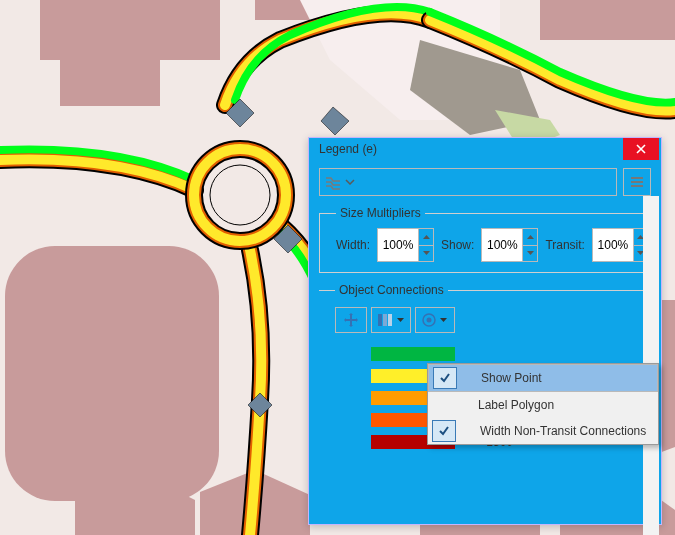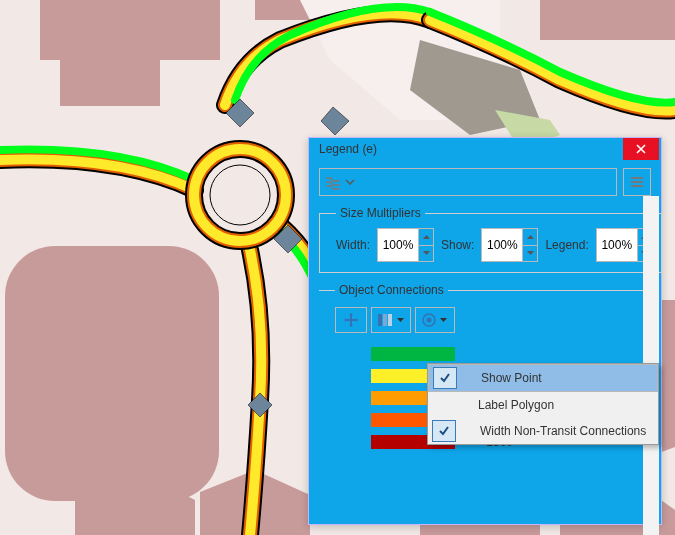--- a/index.html
+++ b/index.html
@@ -168,21 +168,21 @@
                   <path d="M0 4l3.5-4L7 4z" fill="#555"></path>
                 </svg>
               </div>
               <div>
                 <svg viewBox="0 0 7 4">
                   <path d="M0 0l3.5 4L7 0z" fill="#555"></path>
                 </svg>
               </div>
             </div>
         </div>
-        <span>Legend:</span>
+        <span>Transit:</span>
         <div class="spin">
           <input value="100%" style="">
           <div class="sbtns">
               <div>
                 <svg viewBox="0 0 7 4">
                   <path d="M0 4l3.5-4L7 4z" fill="#555"></path>
                 </svg>
               </div>
               <div>
                 <svg viewBox="0 0 7 4">

